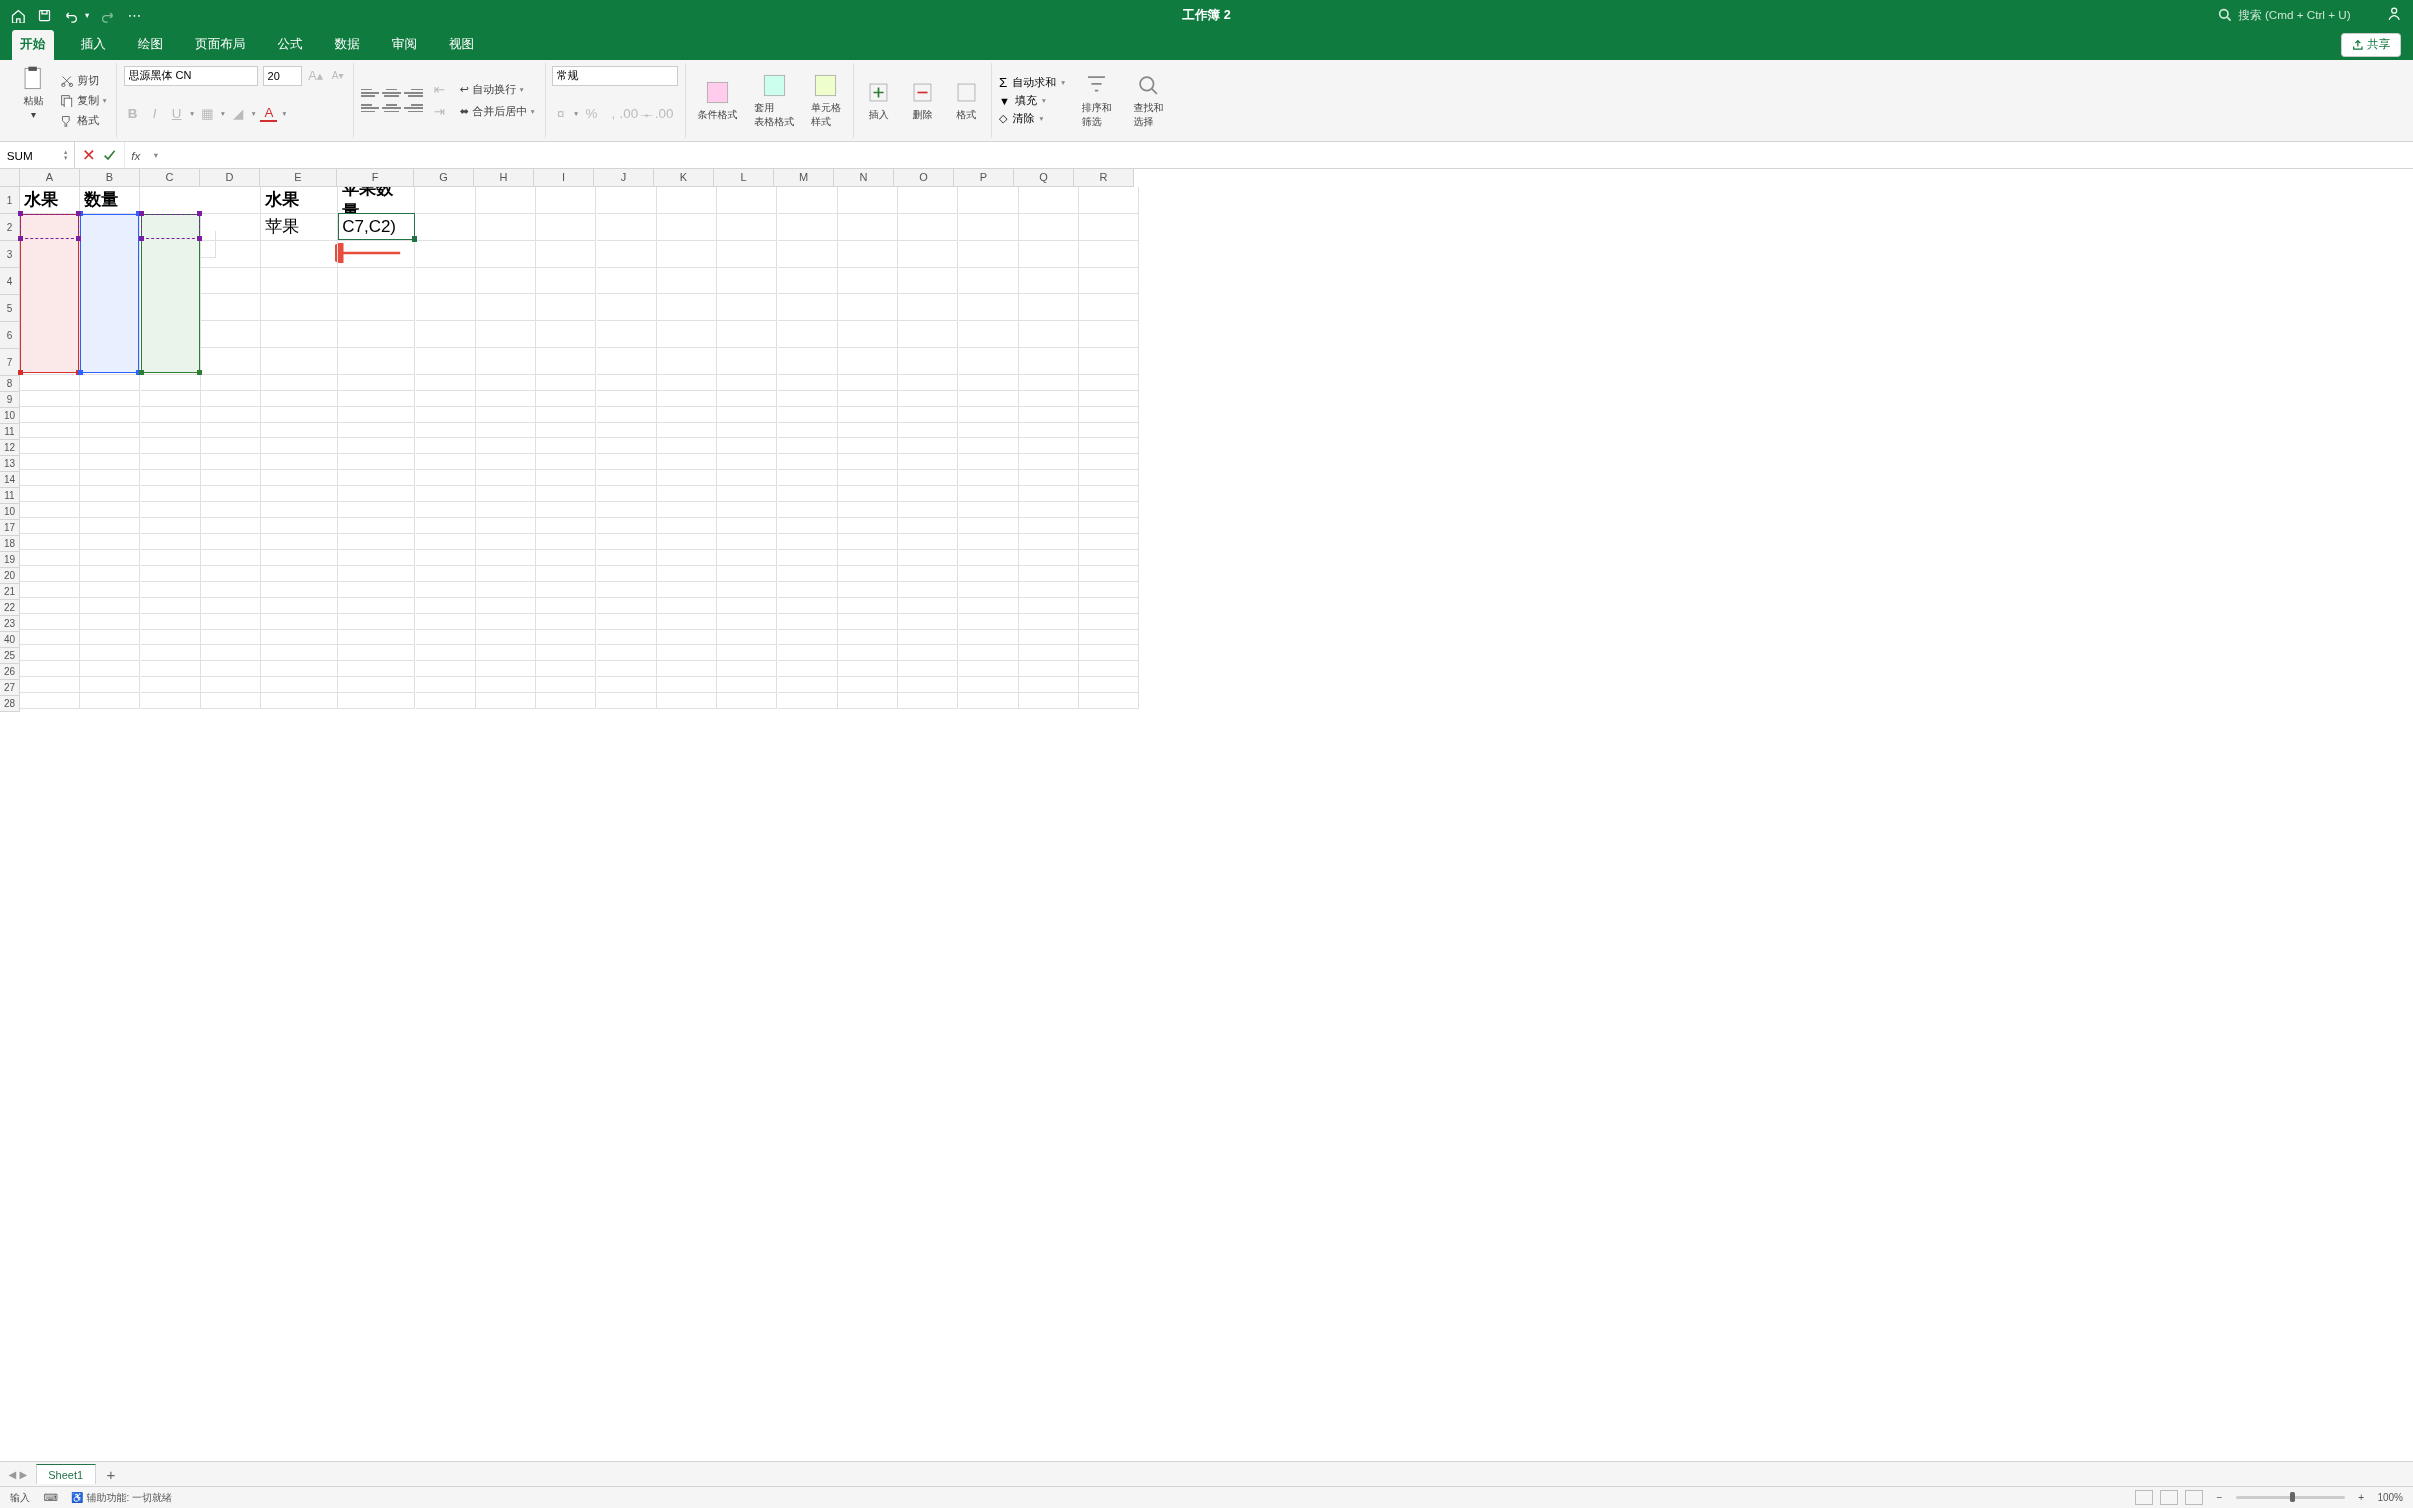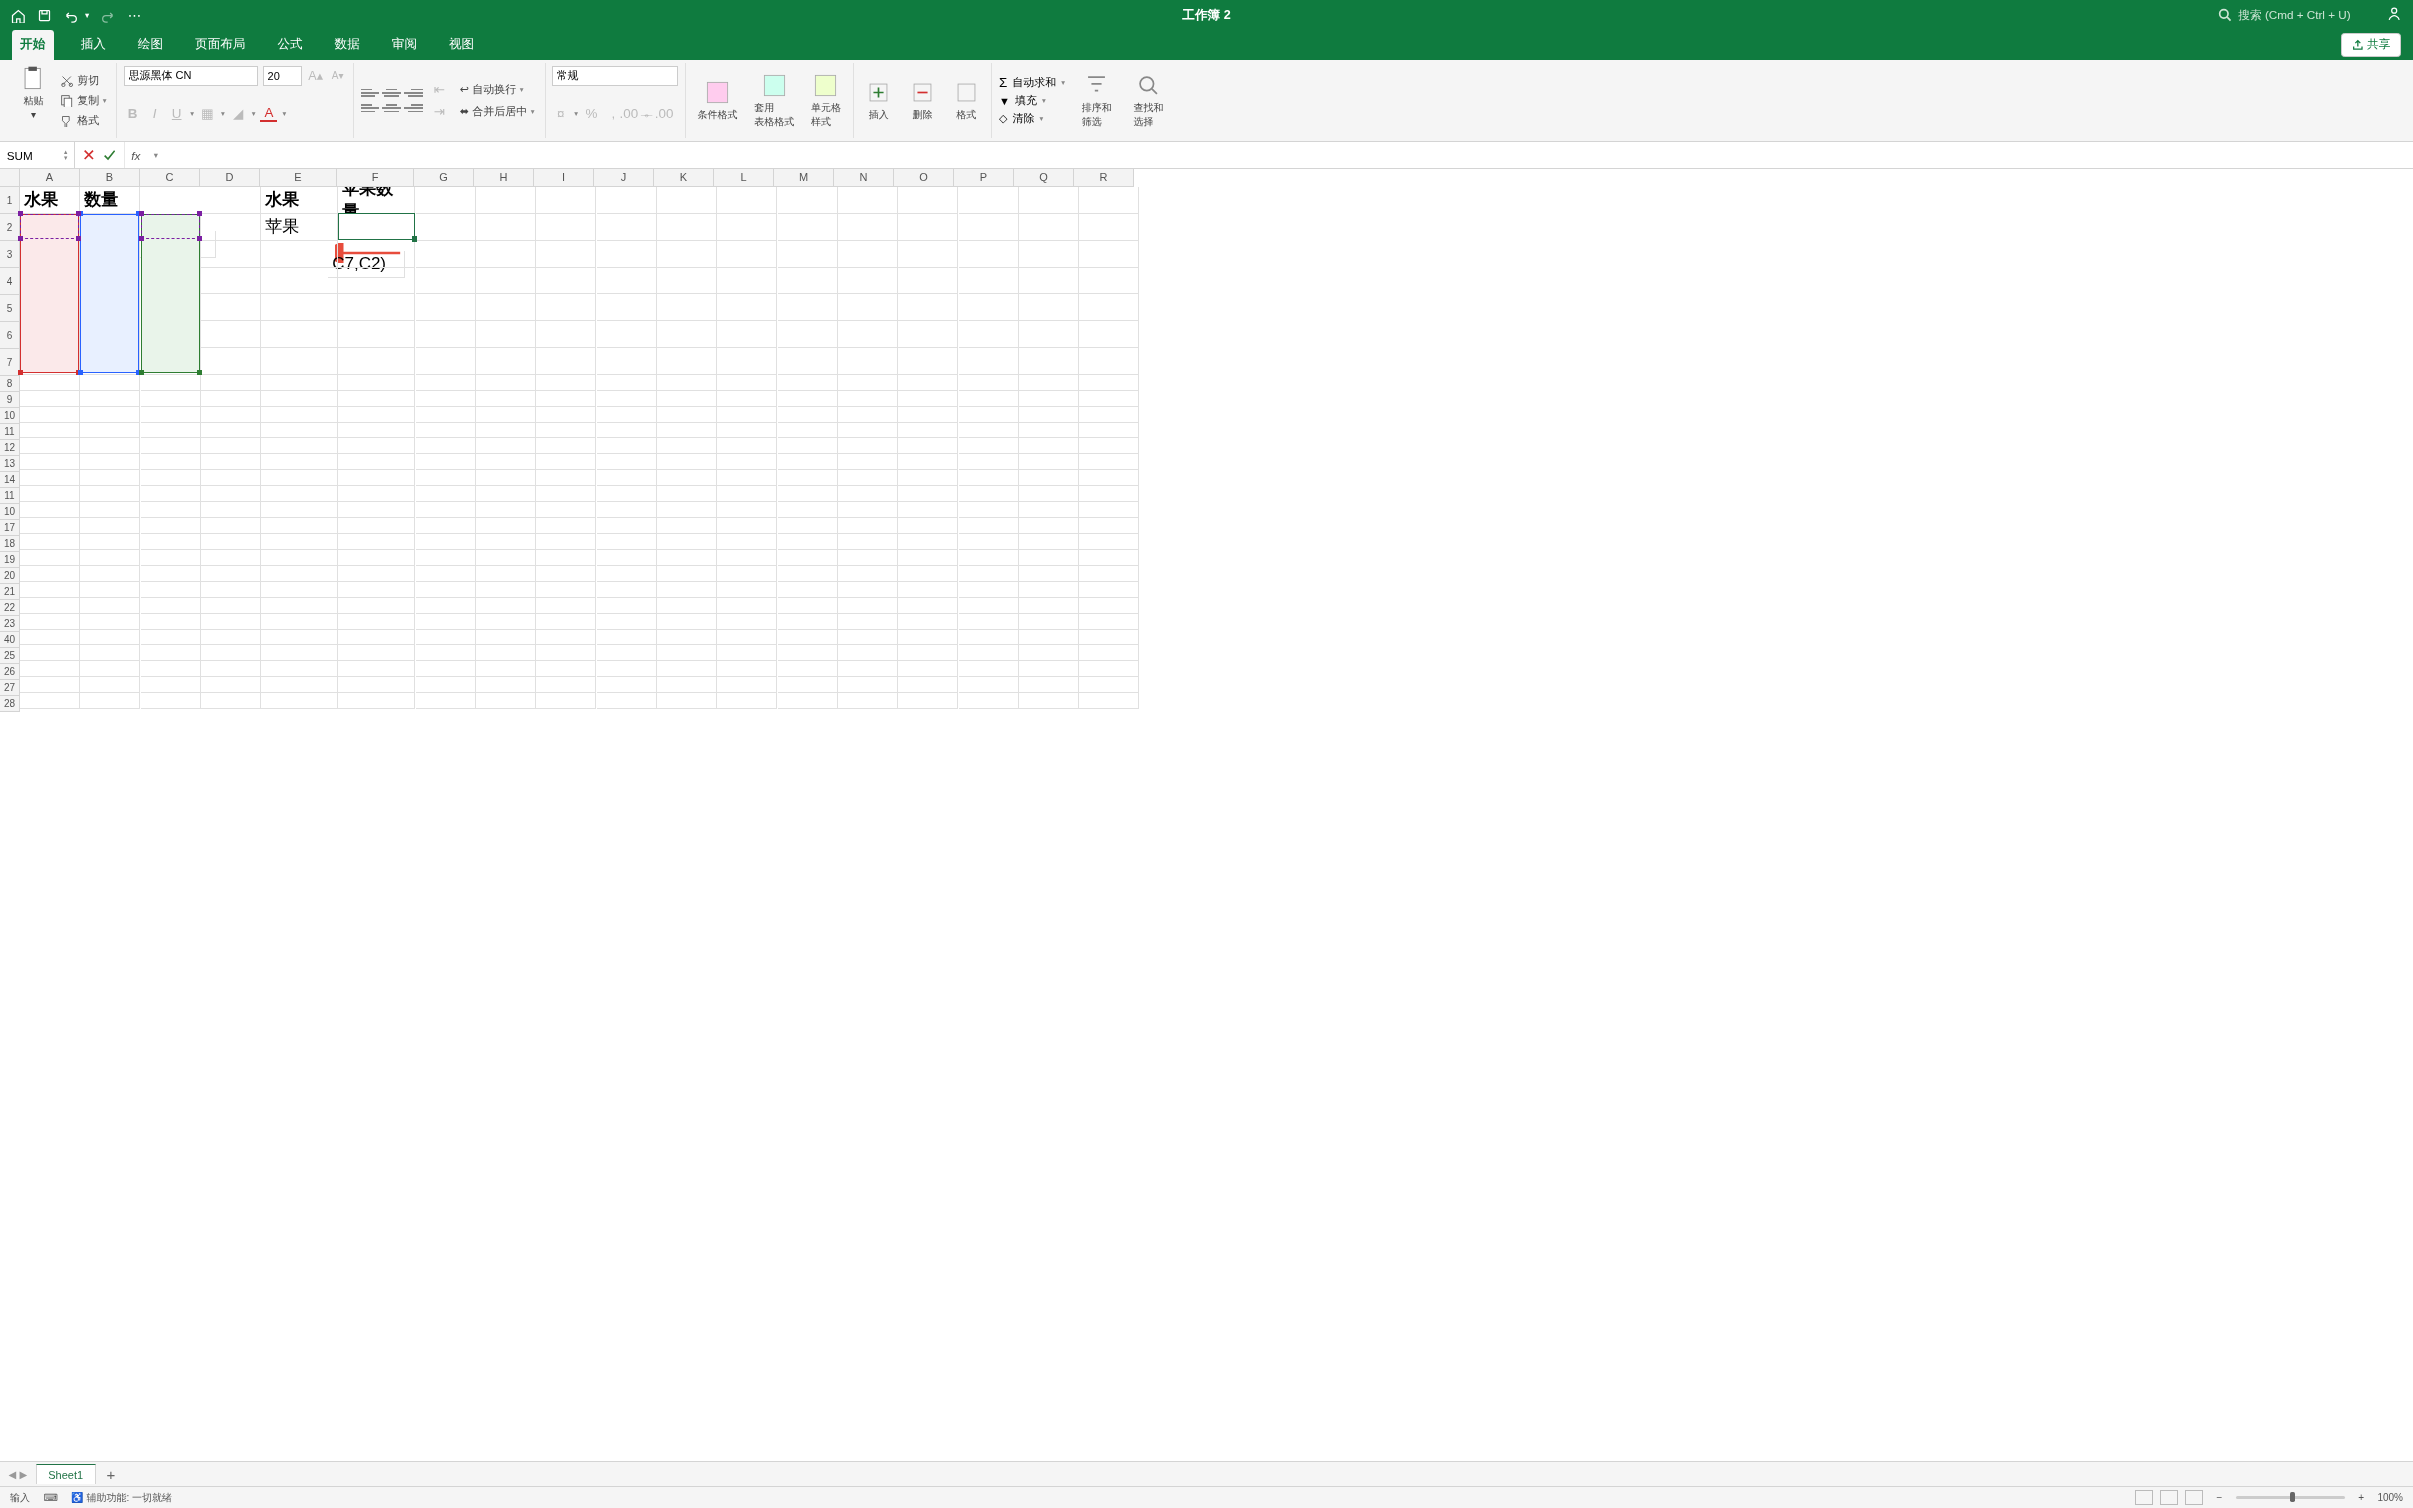--- a/index.html
+++ b/index.html
@@ -457,21 +457,21 @@
       <div class="cell" style="left: 818px; top: 0px; width: 60px; height: 27px;"></div>
       <div class="cell" style="left: 878px; top: 0px; width: 60px; height: 27px;"></div>
       <div class="cell" style="left: 939px; top: 0px; width: 60px; height: 27px;"></div>
       <div class="cell" style="left: 999px; top: 0px; width: 60px; height: 27px;"></div>
       <div class="cell" style="left: 1059px; top: 0px; width: 60px; height: 27px;"></div>
       <div class="cell" style="left: 0px; top: 27px; width: 60px; height: 27px;">苹果</div>
       <div class="cell num" style="left: 60px; top: 27px; width: 60px; height: 27px;">20</div>
       <div class="cell" style="left: 121px; top: 27px; width: 60px; height: 27px;">a</div>
       <div class="cell" style="left: 181px; top: 27px; width: 60px; height: 27px;"></div>
       <div class="cell" style="left: 241px; top: 27px; width: 77px; height: 27px;">苹果</div>
-      <div class="cell" style="left: 308px; top: 27px; width: 77px; height: 27px; margin-top: 37px;">C7,C2)</div>
+      <div class="cell" style="left: 318px; top: 27px; width: 77px; height: 27px;">C7,C2)</div>
       <div class="cell" style="left: 396px; top: 27px; width: 60px; height: 27px;"></div>
       <div class="cell" style="left: 456px; top: 27px; width: 60px; height: 27px;"></div>
       <div class="cell" style="left: 516px; top: 27px; width: 60px; height: 27px;"></div>
       <div class="cell" style="left: 577px; top: 27px; width: 60px; height: 27px;"></div>
       <div class="cell" style="left: 637px; top: 27px; width: 60px; height: 27px;"></div>
       <div class="cell" style="left: 697px; top: 27px; width: 60px; height: 27px;"></div>
       <div class="cell" style="left: 758px; top: 27px; width: 60px; height: 27px;"></div>
       <div class="cell" style="left: 818px; top: 27px; width: 60px; height: 27px;"></div>
       <div class="cell" style="left: 878px; top: 27px; width: 60px; height: 27px;"></div>
       <div class="cell" style="left: 939px; top: 27px; width: 60px; height: 27px;"></div>

